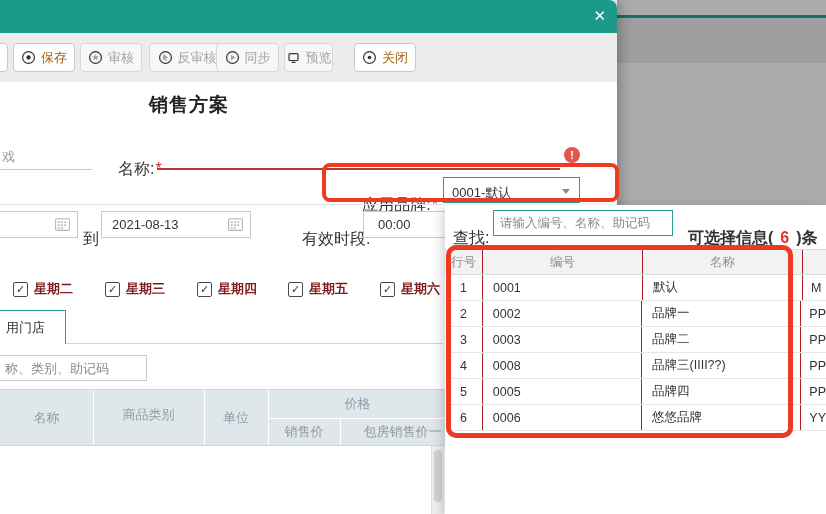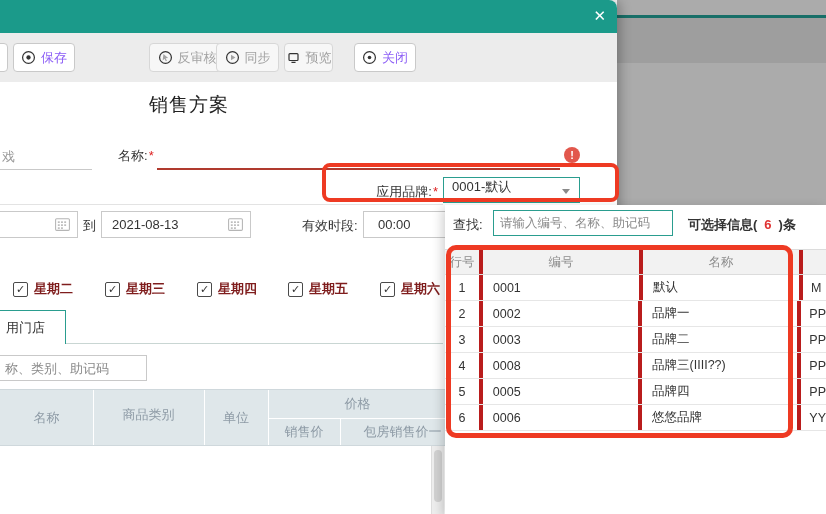--- a/index.html
+++ b/index.html
@@ -12,41 +12,41 @@
   .bd-teal{left:0;top:15px;width:209px;height:3px;background:#186f68;}
   .bd-band{left:0;top:18px;width:209px;height:45px;background:#9e9e9e;}
 
   
   .modal{left:0;top:0;width:617px;height:514px;background:#fff;
          border-radius:0 8px 0 0;box-shadow:3px 0 12px rgba(0,0,0,.28);}
   .titlebar{left:0;top:0;width:617px;height:33px;background:#1b9a8a;border-radius:0 8px 0 0;}
   .x-close{right:11px;top:6px;color:#fff;font-size:15px;font-weight:bold;cursor:pointer;line-height:20px;}
   .toolbar{left:0;top:33px;width:617px;height:49px;background:#ececec;}
   .btn{position:absolute;top:10px;height:29px;background:#fff;border:1px solid #c9c9c9;border-radius:4px;
-       display:flex;align-items:center;justify-content:center;font-size:13px;color:#8b5cf6;box-sizing:border-box;
+       display:flex;align-items:center;justify-content:center;font-size:13px;color:#a16207;box-sizing:border-box;
        gap:5px;cursor:pointer;}
   .btn.disabled{color:#a3a3a3;border-color:#d7d7d7;background:#f7f7f7;}
   .btn svg{flex:none;}
   .btn.disabled svg{stroke:#a3a3a3;}
   .ic{stroke:#333;fill:none;stroke-width:1.3;}
   .btn.disabled .ic-fill{fill:#a3a3a3;}
   .ic-fill{fill:#333;stroke:none;}
 
-  .dlg-title{left:149px;top:92px;font-size:19px;font-weight:normal;color:#222;letter-spacing:1px;}
-
-  .lbl{font-size:13px;color:#333;}
+  .dlg-title{left:149px;top:92px;font-size:19px;font-weight:bold;color:#222;letter-spacing:1px;}
+
+  .lbl{font-size:16px;color:#333;margin-top:12px;}
   .req{color:#d22;margin-left:1px;}
   .grey-part{color:#9a9a9a;font-size:13px;}
   .u-grey{border-bottom:1px solid #c9c9c9;}
   .u-red{border-bottom:2px solid #b03a2e;}
   .err-ic{width:16px;height:16px;border-radius:50%;background:#e2574c;color:#fff;font-size:11px;font-weight:bold;
           display:flex;align-items:center;justify-content:center;}
 
   .select{left:443px;top:177px;width:137px;height:26px;border:1px solid #2a9d8f;box-sizing:border-box;
-          display:flex;align-items:flex-start;padding-left:8px;font-size:13px;color:#333;background:#fff;cursor:pointer;}
+          display:flex;align-items:flex-end;padding-left:8px;font-size:13px;color:#333;background:#fff;cursor:pointer;}
   .caret{position:absolute;right:9px;top:11px;width:0;height:0;border-left:4.5px solid transparent;
          border-right:4.5px solid transparent;border-top:5px solid #8a8a8a;}
 
   .divider{left:0;top:204px;width:443px;height:1px;background:#e3e3e3;}
 
   .inp{border:1px solid #c9c9c9;box-sizing:border-box;background:#fff;font-size:13px;color:#333;
        font-family:"Liberation Sans","DejaVu Sans",sans-serif;gap:16px;}
   .inp::placeholder{color:#8a8a8a;}
   .datebox{top:211px;height:27px;display:flex;align-items:center;justify-content:space-between;
            padding:0 6px 0 10px;}
@@ -69,21 +69,21 @@
 
   .scrollbar{left:431px;top:446px;width:13px;height:68px;background:#eee;border-left:1px solid #ddd;box-sizing:border-box;}
   .scroll-thumb{left:2px;top:4px;width:8px;height:52px;background:#d2d2d2;border-radius:4px;}
 
   
   .panel{left:445px;top:205px;width:381px;height:309px;background:#fff;
          box-shadow:-3px 3px 10px rgba(0,0,0,.18);}
   .pk-table{position:absolute;left:0;top:44px;width:381px;overflow:hidden;}
   .pk-row{display:flex;height:25px;border-bottom:1px solid #e6e6e6;align-items:stretch;background:#fff;cursor:pointer;}
   .pk-hrow{display:flex;height:24px;background:#f2f2f2;border-top:1px solid #dcdcdc;border-bottom:1px solid #dcdcdc;}
-  .pk-c{box-sizing:border-box;border-right:4px solid #b91c1c;display:flex;align-items:center;font-size:12.5px;color:#333;}
+  .pk-c{box-sizing:border-box;border-right:1px solid #b91c1c;display:flex;align-items:center;font-size:12.5px;color:#333;}
   .pk-c.h{color:#8c8c8c;justify-content:center;}
   .c-no{width:38px;justify-content:center;}
   .c-code{width:160px;padding-left:10px;}
   .c-name{width:160px;padding-left:10px;}
   .c-mn{flex:1;padding-left:8px;border-right:none;}
   .pk-hrow .c-code,.pk-hrow .c-name{padding-left:0;}
 
   
   .anno{border:4px solid #ee3a23;border-radius:8px;box-sizing:border-box;pointer-events:none;}
   .anno1{left:322px;top:163px;width:297px;height:39px;}
@@ -108,20 +108,27 @@
       <div class="btn" style="left:-30px;width:38px;"></div>
 
       <div class="btn" style="left:13px;width:62px;">
         <svg width="15" height="15" viewBox="0 0 16 16">
           <circle class="ic" cx="8" cy="8" r="6.3"></circle>
             <circle class="ic-fill" cx="8" cy="8" r="2.3"></circle>
         </svg>
         <span>保存</span>
       </div>
 
+      <div class="btn disabled" style="left:80px;width:62px;">
+        <svg width="15" height="15" viewBox="0 0 16 16">
+          <circle class="ic" cx="8" cy="8" r="6.3"></circle>
+          <path class="ic-fill" d="M8 4.4l1.1 2.2 2.4.25-1.8 1.6.55 2.35L8 9.6l-2.25 1.2.55-2.35-1.8-1.6 2.4-.25z"></path>
+        </svg>
+        <span>审核</span>
+      </div>
 
       <div class="btn disabled" style="left:149px;width:76px;">
         <svg width="15" height="15" viewBox="0 0 16 16">
           <circle class="ic" cx="8" cy="8" r="6.3"></circle>
           <path class="ic-fill" d="M5.8 4.3l5 4.2-2.7.35 1.45 2.55-1.2.7-1.45-2.65-1.95 1.85z"></path>
         </svg>
         <span>反审核</span>
       </div>
 
       <div class="btn disabled" style="left:216px;width:63px;">

